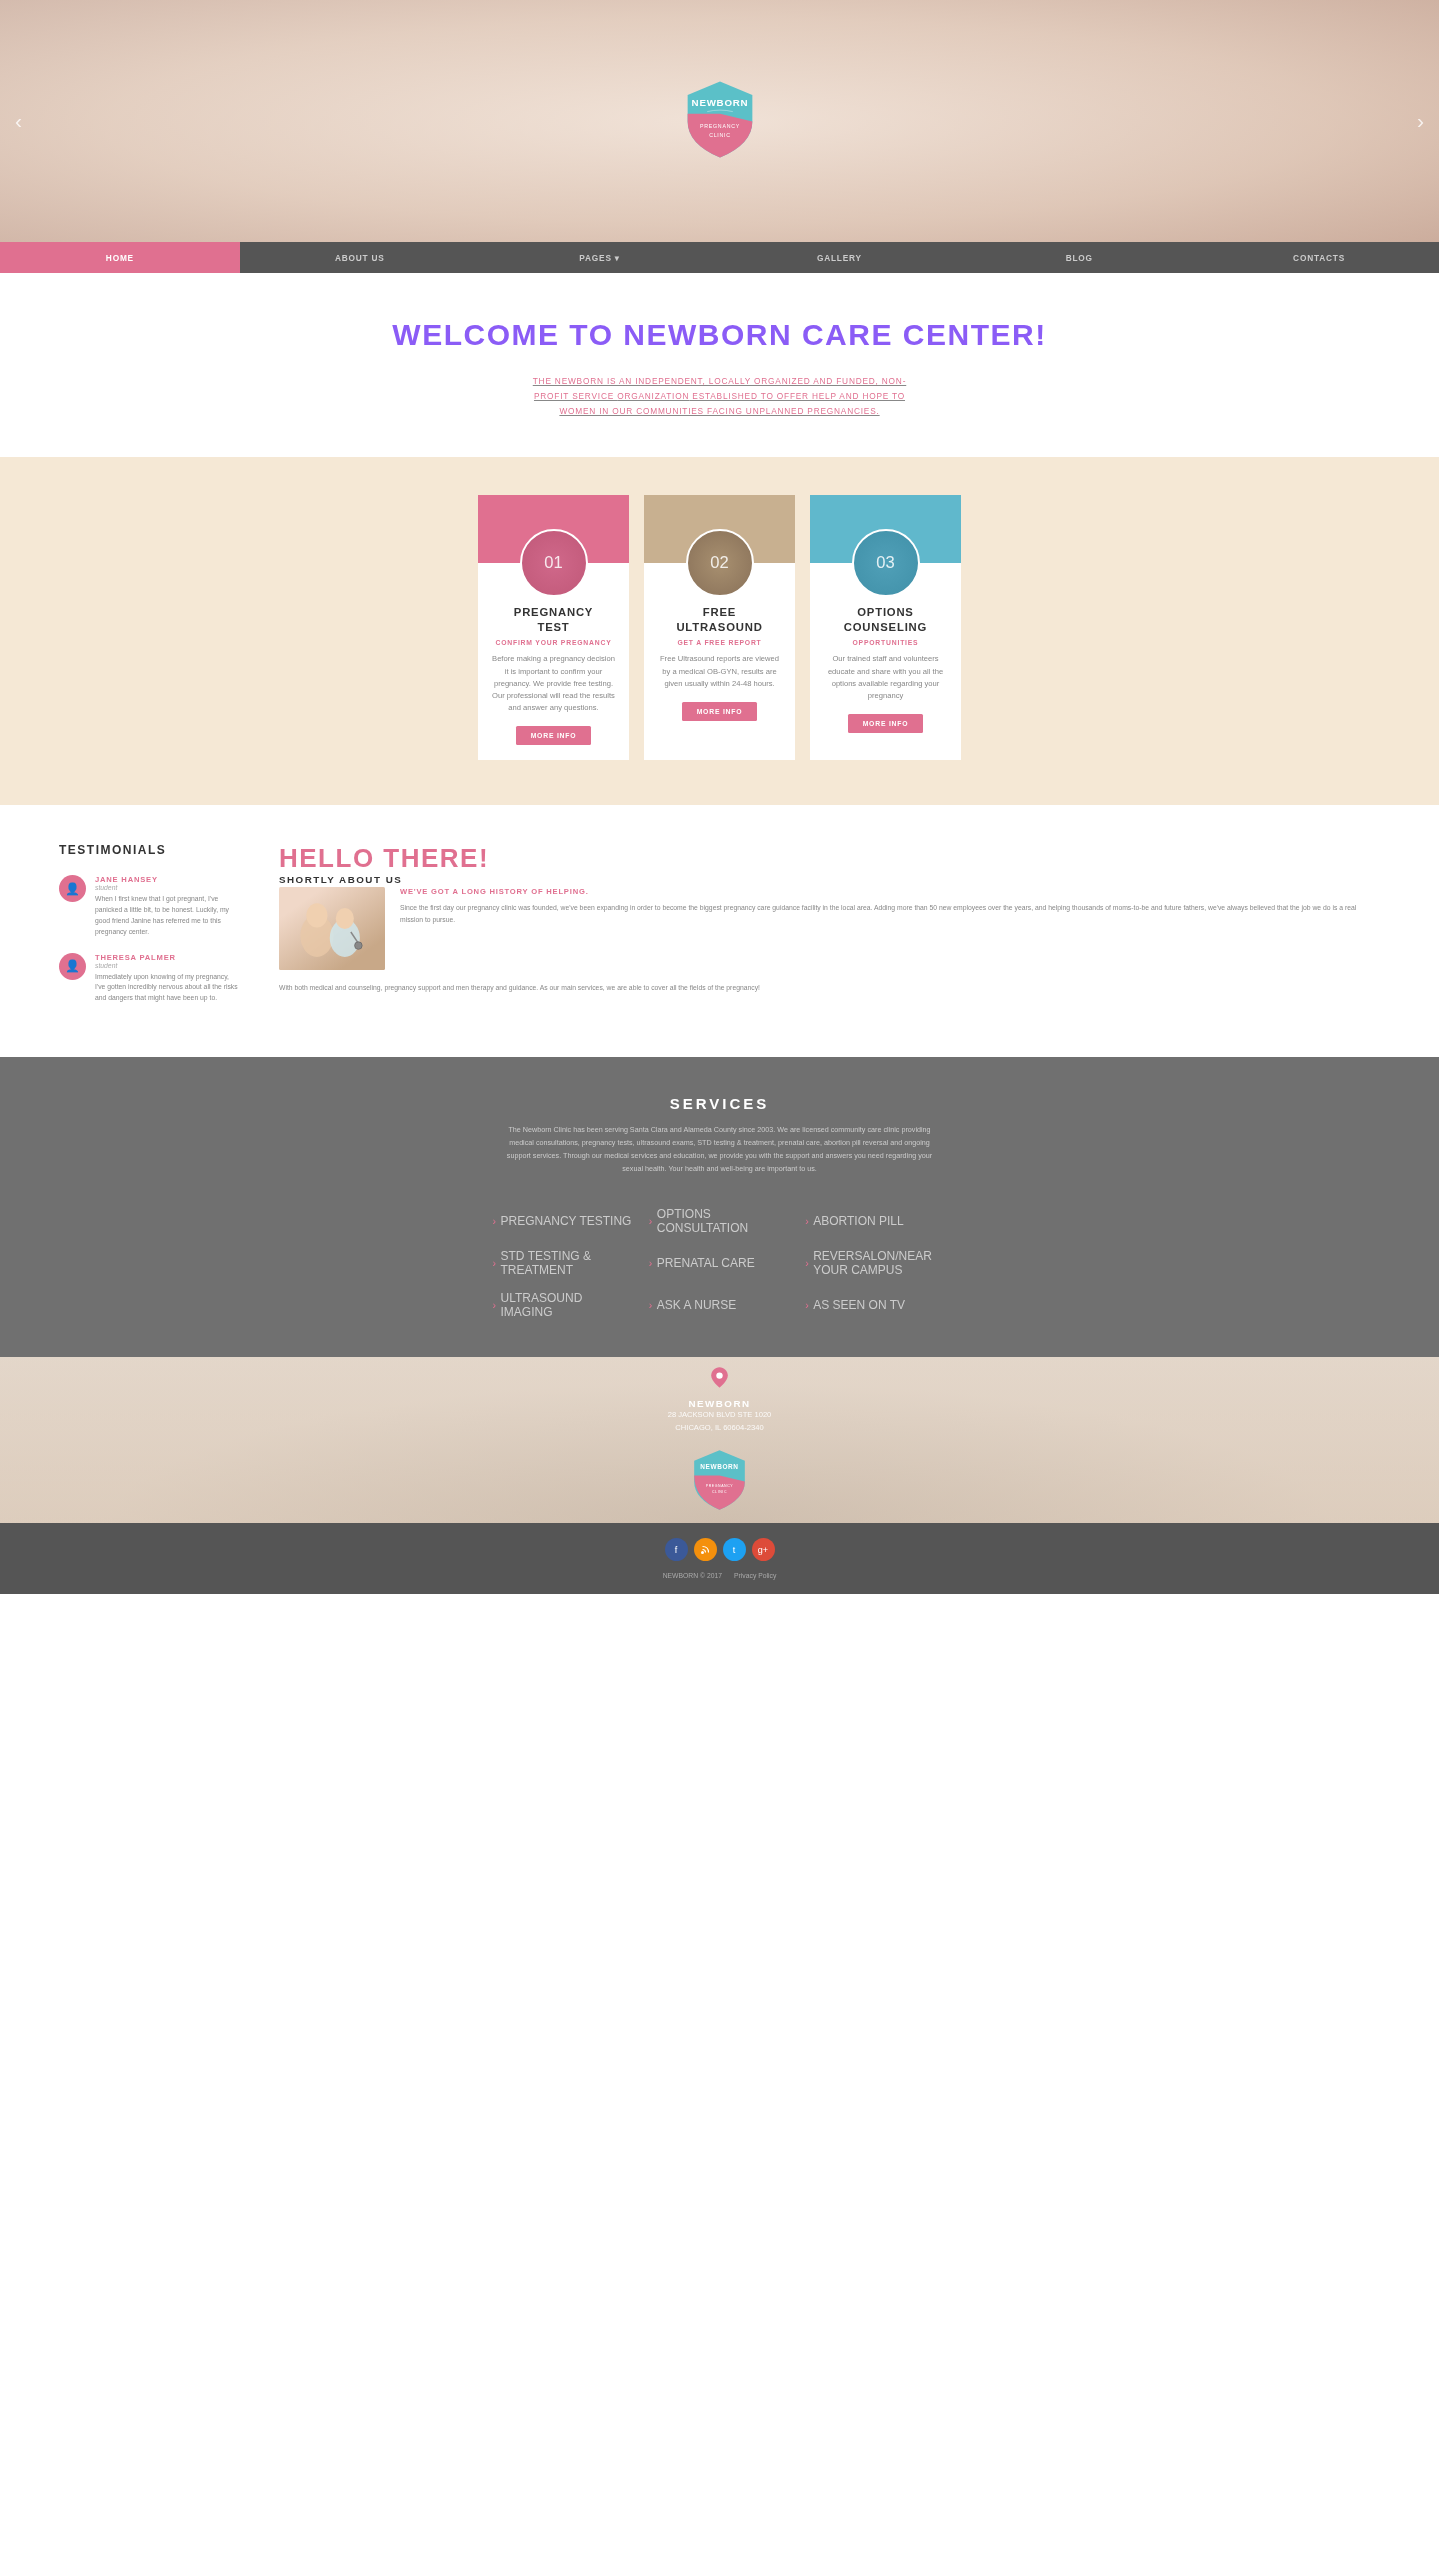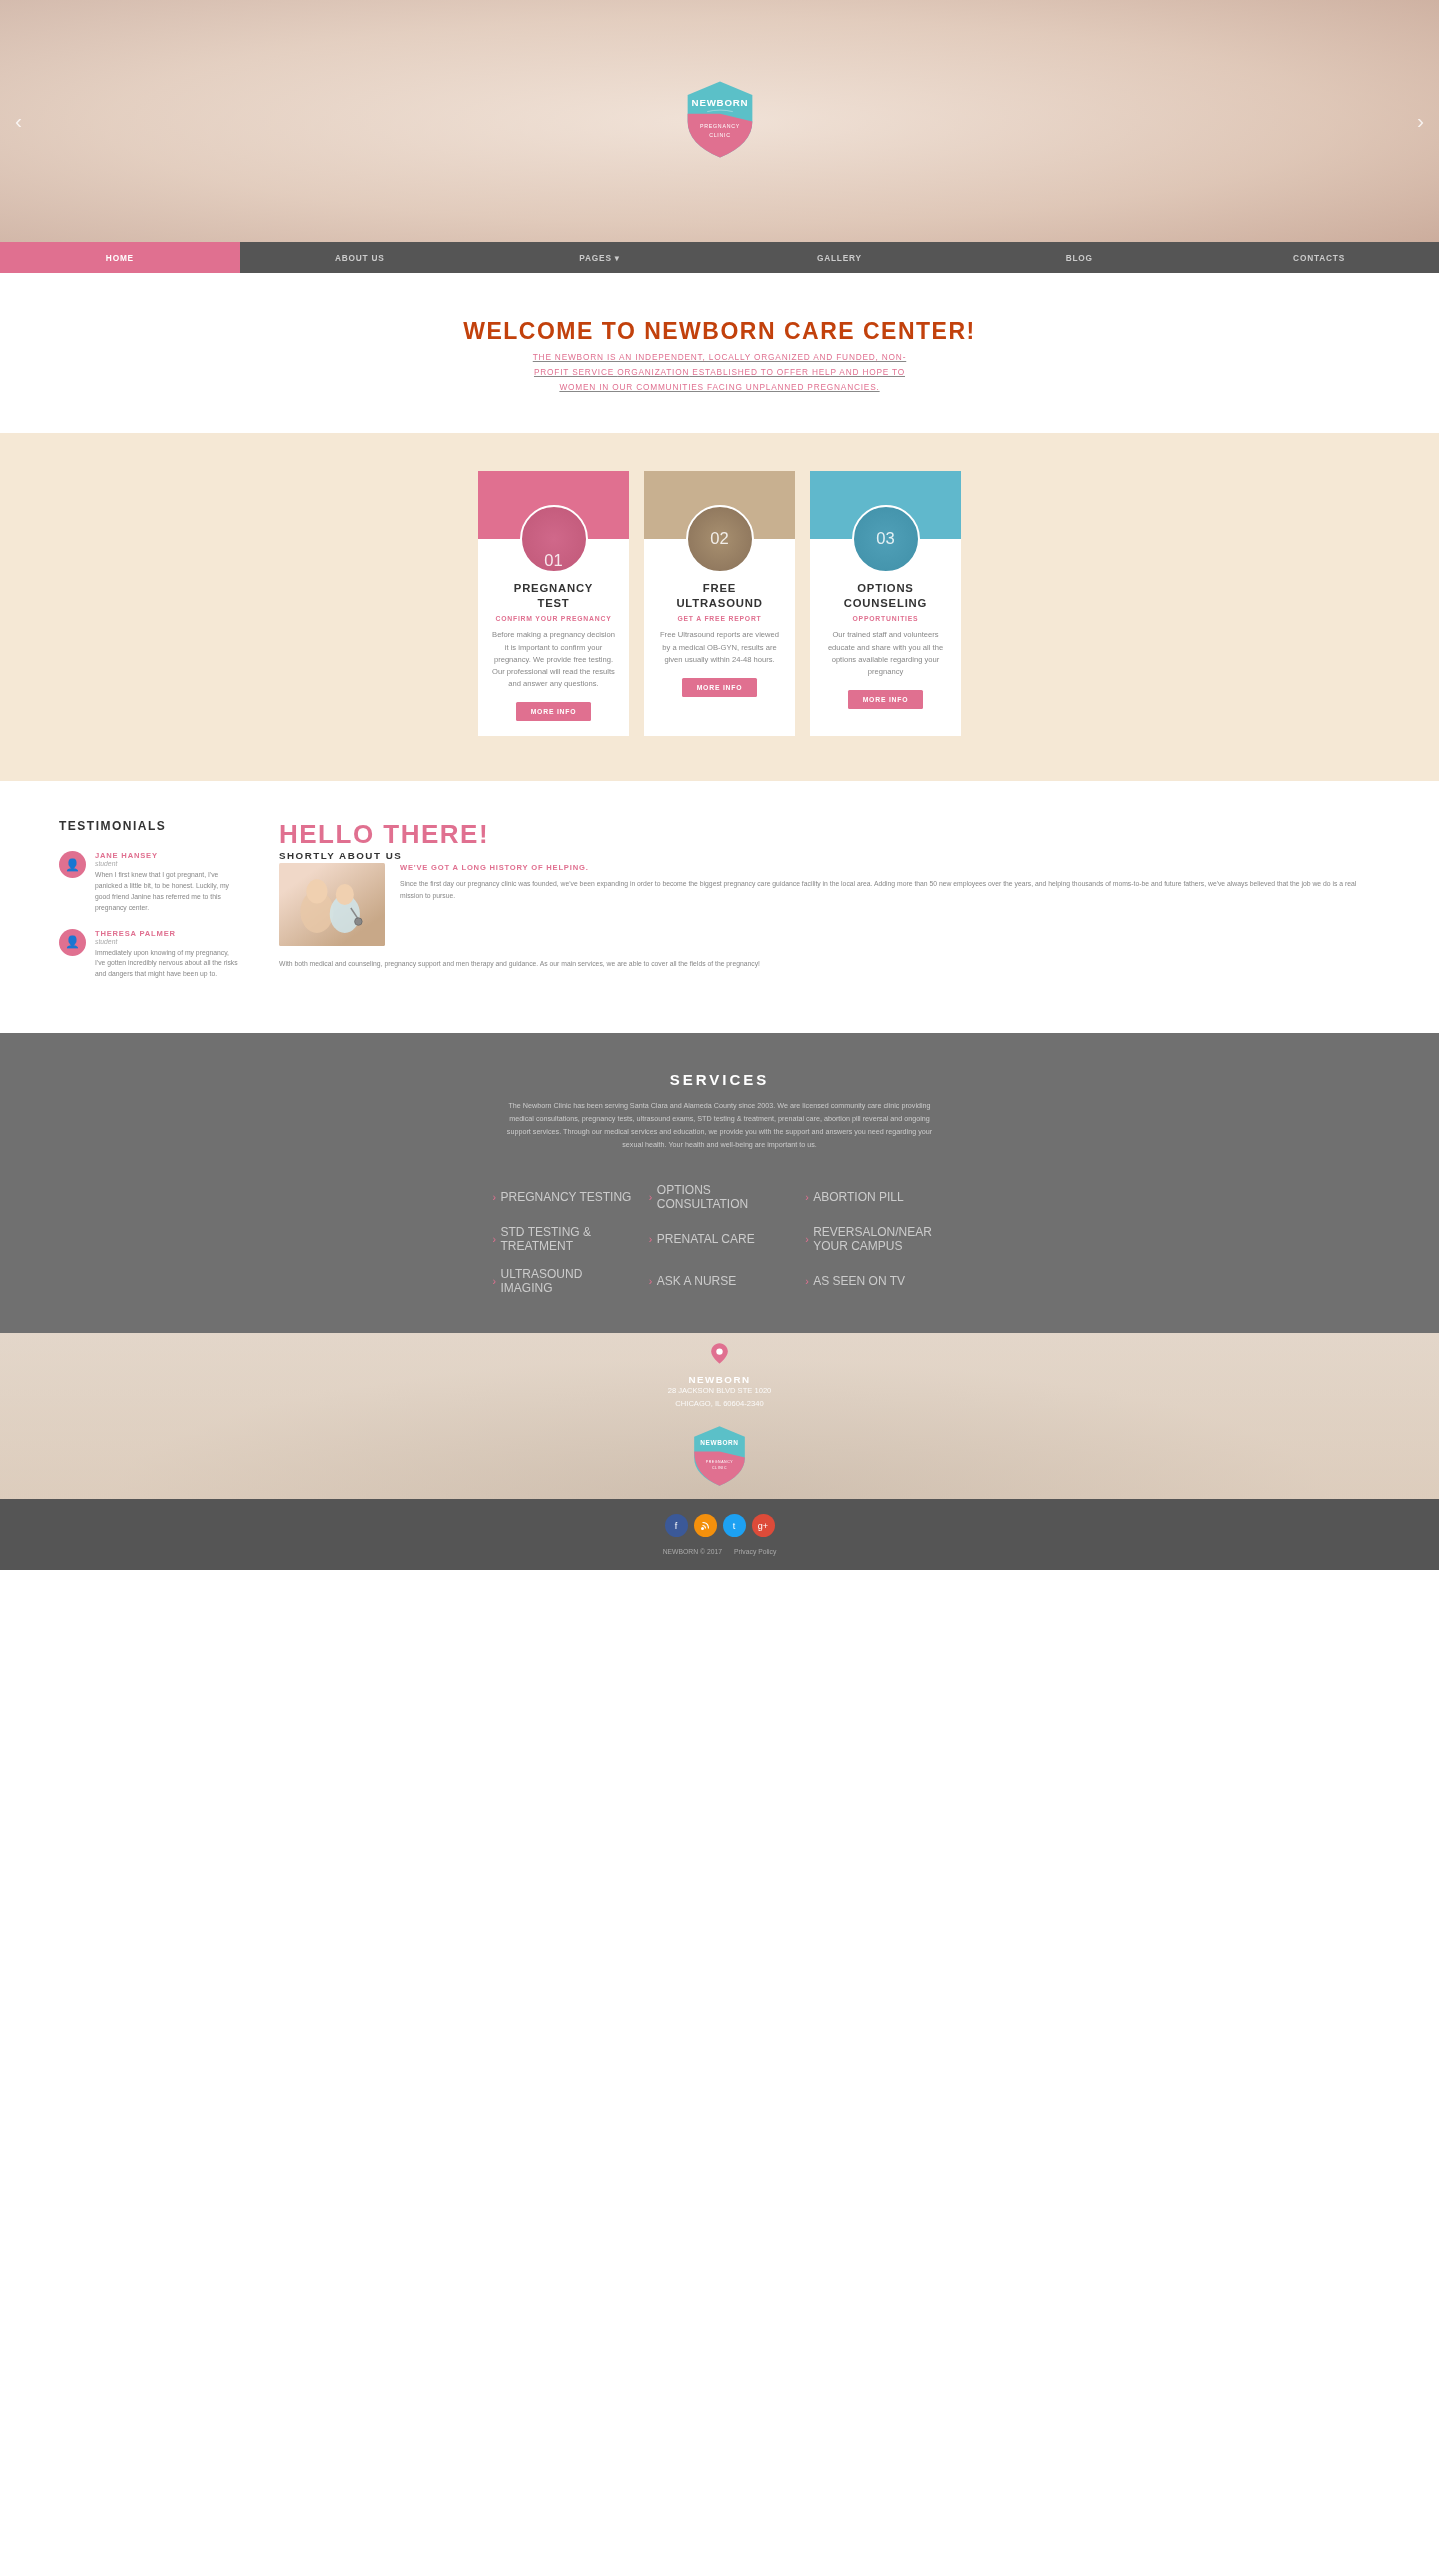--- a/index.html
+++ b/index.html
@@ -62,25 +62,25 @@
       color: white;
     }
 
     
     .welcome-section {
       text-align: center;
       padding: 45px 30px 38px;
       background: #fff;
     }
     .welcome-section h1 {
-      font-size: 23px;
+      font-size: 30px;
       font-weight: 700;
       letter-spacing: 1.5px;
-      color: #c2410c;
-      margin-bottom: 5px;
+      color: #8b5cf6;
+      margin-bottom: 22px;
       text-transform: uppercase;
     }
     .welcome-section p {
       font-size: 8.3px;
       color: #888;
       letter-spacing: 0.8px;
       line-height: 1.8;
       max-width: 378px;
       margin: 0 auto;
       text-transform: uppercase;
@@ -125,21 +125,21 @@
       position: absolute;
       top: 34px;
       background: #aaa;
       display: flex;
       align-items: center;
       justify-content: center;
       color: white;
       font-size: 21px;
       font-weight: 300;
     }
-    .card-circle-pink { background: radial-gradient(circle, #d0688a, #c05878); align-items: flex-end; }
+    .card-circle-pink { background: radial-gradient(circle, #d0688a, #c05878); }
     .card-circle-tan { background: radial-gradient(circle, #a89070, #887058); }
     .card-circle-blue { background: radial-gradient(circle, #50a0b8, #4090a8); }
     .card-content {
       margin-top: 42px;
       text-align: center;
       padding: 0 12px;
     }
     .card-title {
       font-size: 11.3px;
       font-weight: 700;

